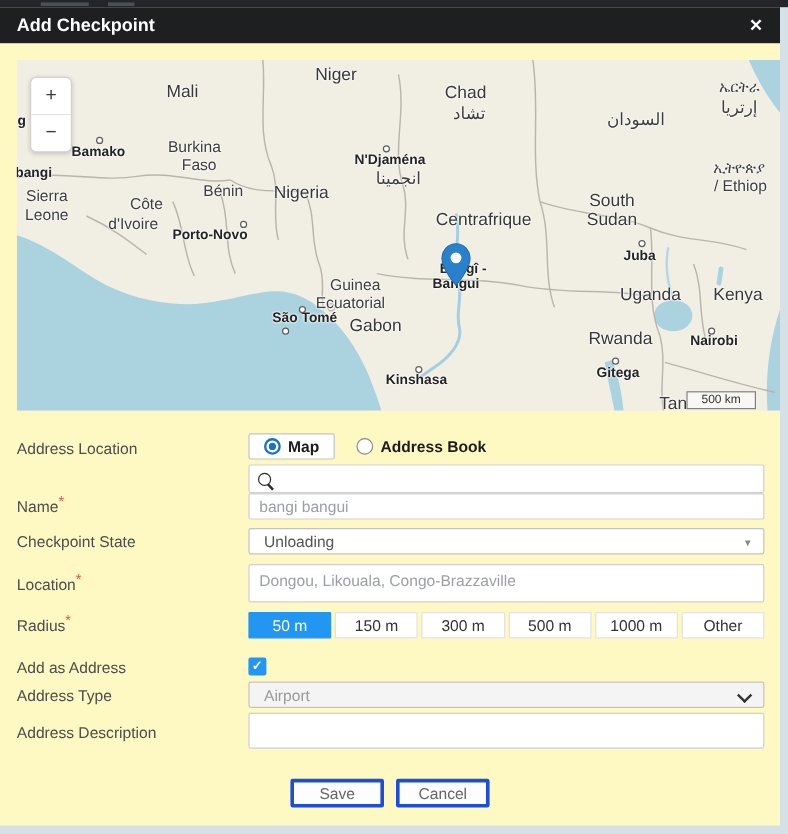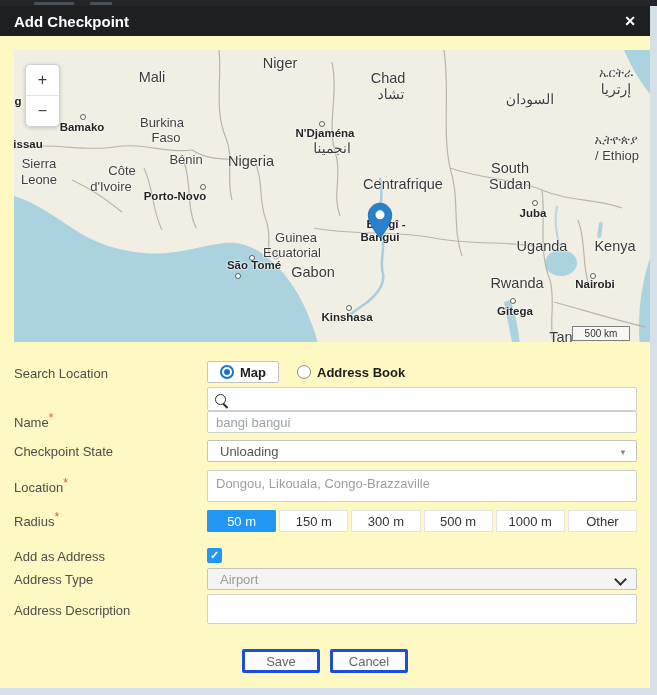--- a/index.html
+++ b/index.html
@@ -145,21 +145,21 @@
         <span class="ml country-lg" style="left: 138px; top: 27px;">Mali</span>
         <span class="ml country-lg" style="left: 374px; top: 28px;">Chad</span>
         <span class="ml arabic" style="left: 377px; top: 44px;">تشاد</span>
         <span class="ml arabic-lg" style="left: 516px; top: 49px;">السودان</span>
         <span class="ml geez" style="left: 602px; top: 23px;">ኤርትራ</span>
         <span class="ml arabic" style="left: 602px; top: 39px;">إرتريا</span>
         <span class="ml country" style="left: 148px; top: 72px;">Burkina</span>
         <span class="ml country" style="left: 152px; top: 87px;">Faso</span>
         <span class="ml city" style="left: 68px; top: 78px;">Bamako</span>
         <span class="ml city" style="left: 4px; top: 52px;">g</span>
-        <span class="ml city" style="left: 14px; top: 95px;">issau</span>
+        <span class="ml city" style="left: 14px; top: 95px;">bangi</span>
         <span class="ml city" style="left: 311px; top: 84px;">N'Djaména</span>
         <span class="ml arabic" style="left: 318px; top: 98px;">انجمينا</span>
         <span class="ml country" style="left: 25px; top: 113px;">Sierra</span>
         <span class="ml country" style="left: 25px; top: 129px;">Leone</span>
         <span class="ml country" style="left: 108px; top: 120px;">Côte</span>
         <span class="ml country" style="left: 97px; top: 136px;">d'Ivoire</span>
         <span class="ml country" style="left: 172px; top: 109px;">Bénin</span>
         <span class="ml country-lg" style="left: 237px; top: 111px;">Nigeria</span>
         <span class="ml city" style="left: 161px; top: 147px;">Porto-Novo</span>
         <span class="ml country-lg" style="left: 389px; top: 134px;">Centrafrique</span>
@@ -203,21 +203,21 @@
       <div class="zbtn">+</div>
       <div class="zdiv"></div>
       <div class="zbtn">−</div>
     </div>
 
     <div class="scalebar">500 km</div>
   </div>
 
   <div class="row" style="top:356px;">
     <div class="lbl">
-      <span>Search Location</span>
+      <span>Address Location</span>
     </div>
     <div class="fld">
       <div class="radios">
         <span class="radio-opt sel">
           <span class="rdo"></span>
           <span class="rlabel">Map</span>
         </span>
         <span class="radio-opt">
           <span class="rdo"></span>
           <span class="rlabel">Address Book</span>

